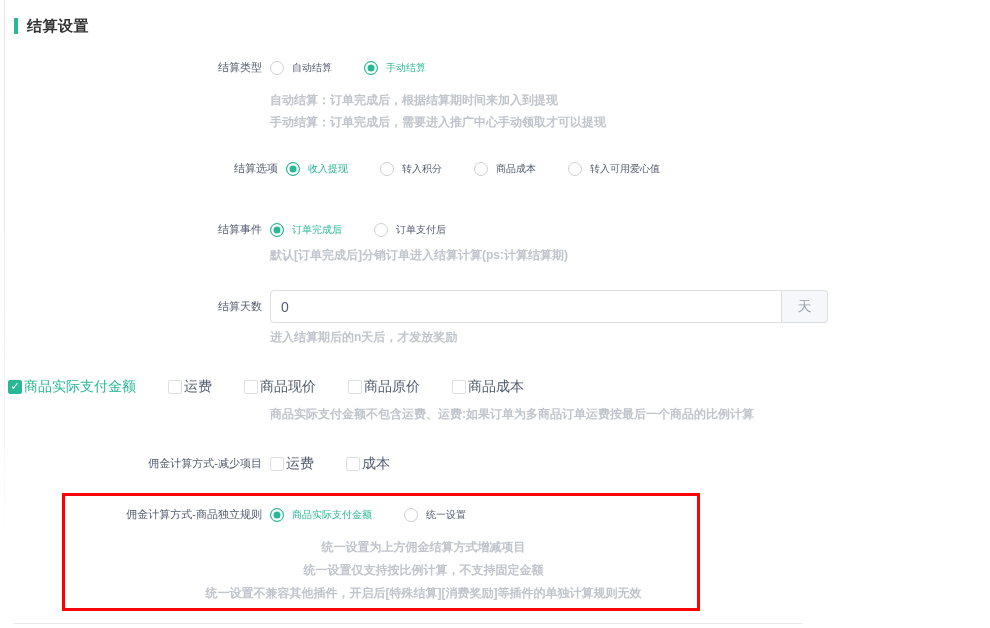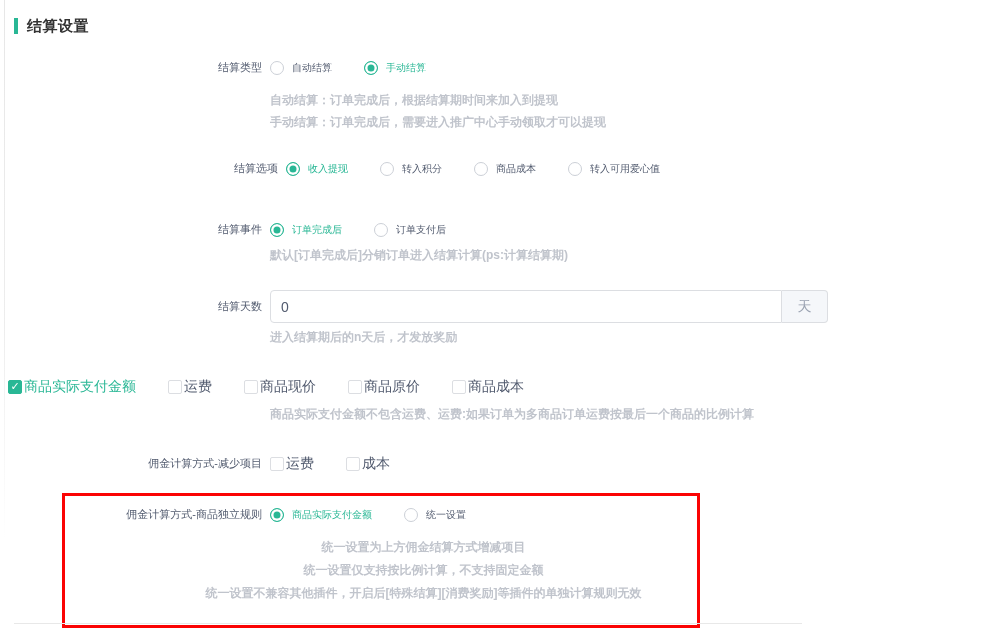--- a/index.html
+++ b/index.html
@@ -63,21 +63,21 @@
   .input-append {
     width:46px; height:33px; border:1px solid #dcdee2; border-left:none;
     background:#f5f7fa; border-radius:0 4px 4px 0;
     display:flex; align-items:center; justify-content:center;
     color:#9aa2b1; font-size:14px; flex-shrink:0;
   }
 
   
   .highlight-box {
     width:638px; margin-left:62px; margin-top:20px;
-    border:3px solid #fb0303; padding:9px 0 20px 0;
+    border:3px solid #fb0303; padding:9px 0 3px 0;
   }
   .highlight-box .row-label { width:197px; }
   .highlight-box .help { margin-left:85px; line-height:23px; margin-top:12px;text-align:center; }
 
   
   .mt-settle-type { margin-top:22px; }
   .mt-help-type   { margin-top:12px; }
   .mt-options     { margin-top:26px;padding-left:16px; }
   .mt-event       { margin-top:42px; }
   .mt-help-event  { margin-top:6px; line-height:20px; }

